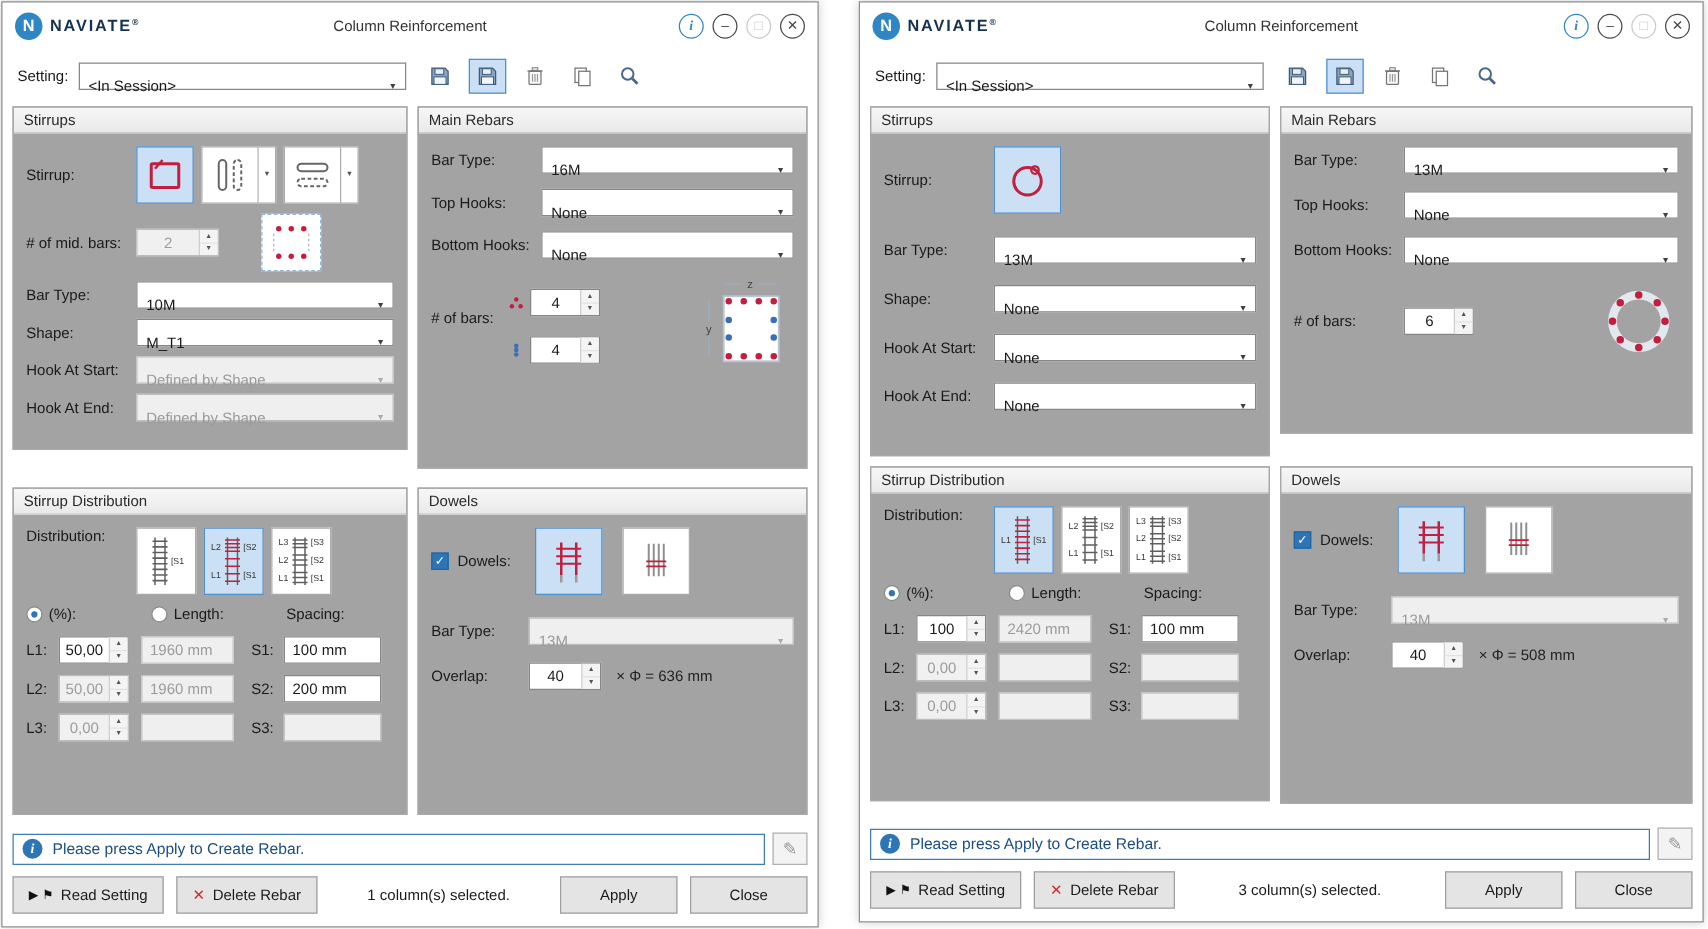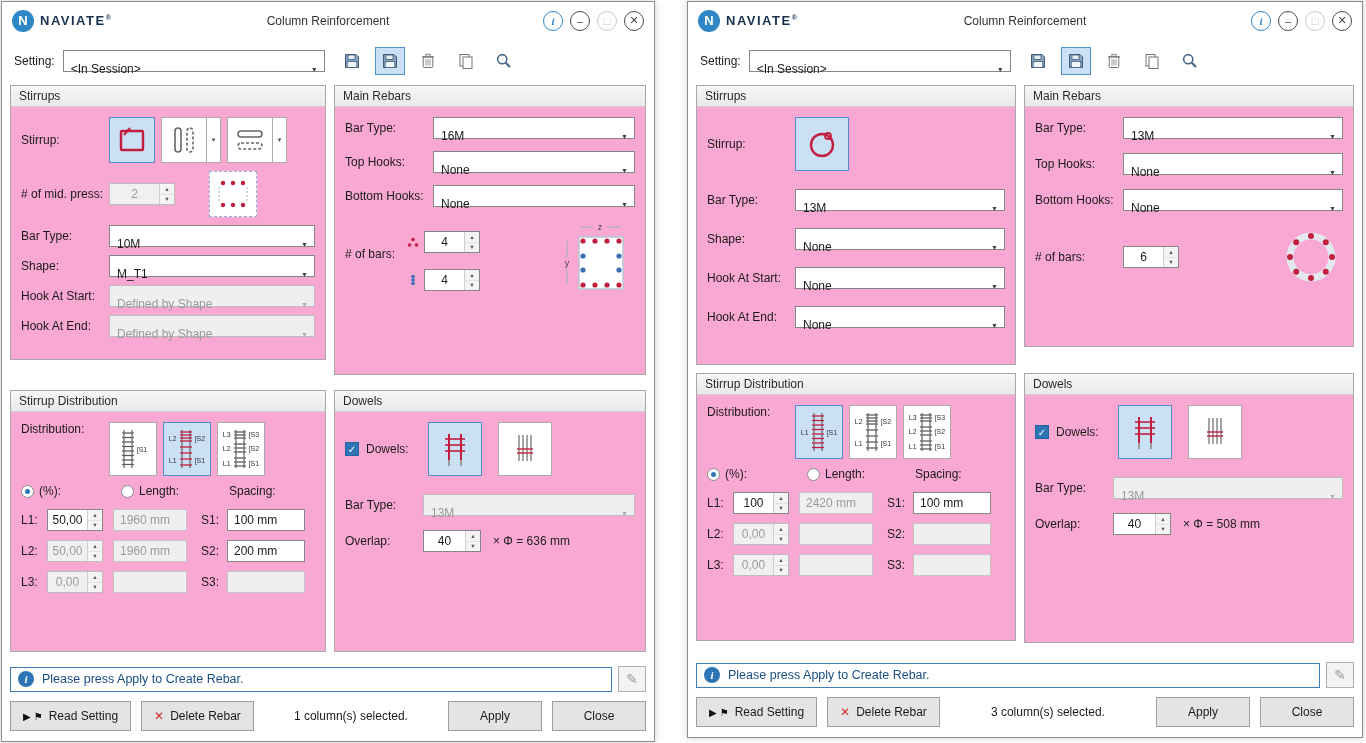--- a/index.html
+++ b/index.html
@@ -33,21 +33,21 @@
   .setting-combo { width:262px; }
   .toolbar { display:flex; gap:8px; margin-left:12px; }
   .tbtn { width:30px; height:28px; display:flex; align-items:center; justify-content:center; border:1px solid transparent; background:transparent; }
   .tbtn.selected { background:#cbe0f4; border-color:#4f8fcc; }
 
   
   .groups { display:flex; gap:8px; padding:0 8px; }
   .col { display:flex; flex-direction:column; }
   .lw .colA { width:316px; } .lw .colB { width:312px; }
   .rw .colA { width:320px; } .rw .colB { width:330px; }
-  .group { border:1px solid #a8a8a8; background:#f9a8d4; display:flex; flex-direction:column; overflow:hidden; }
+  .group { border:1px solid #a8a8a8; background:#a3a3a3; display:flex; flex-direction:column; overflow:hidden; }
   .group-h { flex:0 0 21px; background:linear-gradient(#f7f7f7,#e9e9e9); border-bottom:1px solid #cfcfcf; display:flex; align-items:center; padding:0 8px; color:#2a2a2a; }
   .group-b { flex:1; padding:10px; }
   .lw .colA .group:first-child { height:275px; margin-bottom:30px; }
   .lw .colA .group:last-child  { height:262px; }
   .lw .colB .group:first-child { height:290px; margin-bottom:15px; }
   .lw .colB .group:last-child  { height:262px; }
   .rw .colA .group:first-child { height:280px; margin-bottom:8px; }
   .rw .colA .group:last-child  { height:268px; }
   .rw .colB .group:first-child { height:262px; margin-bottom:26px; }
   .rw .colB .group:last-child  { height:270px; }
@@ -225,21 +225,21 @@
                         <rect x="3" y="18" width="24" height="6" rx="3" fill="none" stroke="#666" stroke-width="1.6" stroke-dasharray="3 2"></rect>
                       </svg>
                     </div>
                   <div class="ddcell">
                       <span>▼</span>
                     </div>
                 </div>
               </div>
             </div>
             <div class="frow">
-              <span class="flab"># of mid. press:</span>
+              <span class="flab"># of mid. bars:</span>
               <div class="spin disabled">
                 <span class="sval">2</span>
                 <span class="sarr">
                     <span>▲</span>
                     <span>▼</span>
                   </span>
               </div>
               <div class="dotbtn">
                   <svg width="40" height="40" viewBox="0 0 40 40">
                     <line x1="6" y1="13" x2="6" y2="27" stroke="#b0b0b0" stroke-dasharray="2 2"></line>

